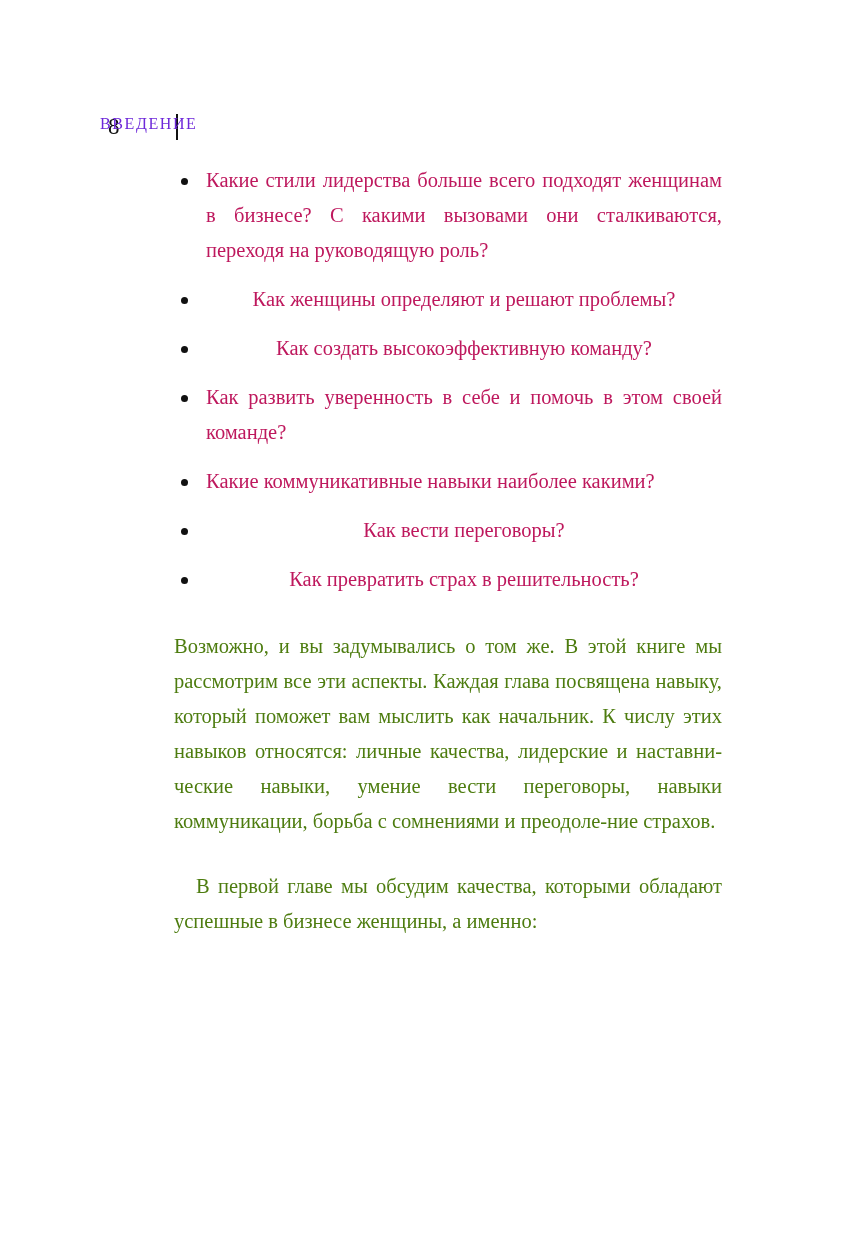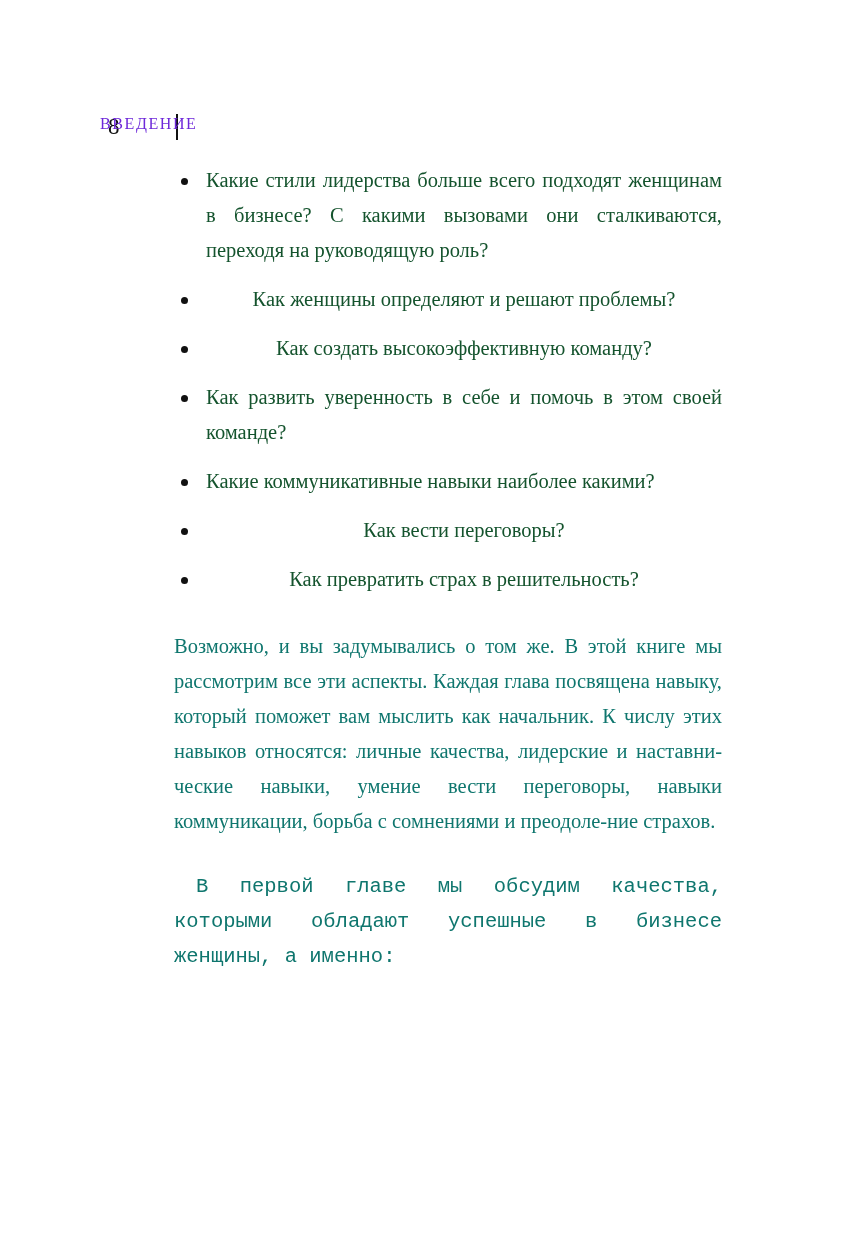--- a/index.html
+++ b/index.html
@@ -68,21 +68,21 @@
     padding: 0;
   }
   ul.bullets li {
     position: relative;
     padding-left: 32px;
     margin-bottom: 14px;
     font-size: 20.5px;
     line-height: 35px;
     text-align: justify;
     text-justify: inter-word;
-    color: #14532d;
+    color: #be185d;
     hyphens: manual;
   }
   ul.bullets li:last-child { margin-bottom: 12px; }
   ul.bullets li .dot {
     position: absolute;
     left: 7px;
     top: 15px;
     width: 7px;
     height: 7px;
     border-radius: 50%;
@@ -90,24 +90,24 @@
   }
   
   ul.bullets li.short { text-align: center; }
 
   p.para {
     margin: 0;
     font-size: 20.5px;
     line-height: 35px;
     text-align: justify;
     text-justify: inter-word;
-    color: #0f766e;
+    color: #4d7c0f;
   }
   p.para.first-gap { margin-top: 32px; }
-  p.para.gap { margin-top: 30px; font-family: Liberation Mono, monospace; }
+  p.para.gap { margin-top: 30px; }
   p.indent { text-indent: 22px; }
 </style>
 </head>
 <body>
 
 <div class="page">
 
   <div class="runhead">
     <div class="folio">8</div>
     <div class="runhead-rule"></div>

